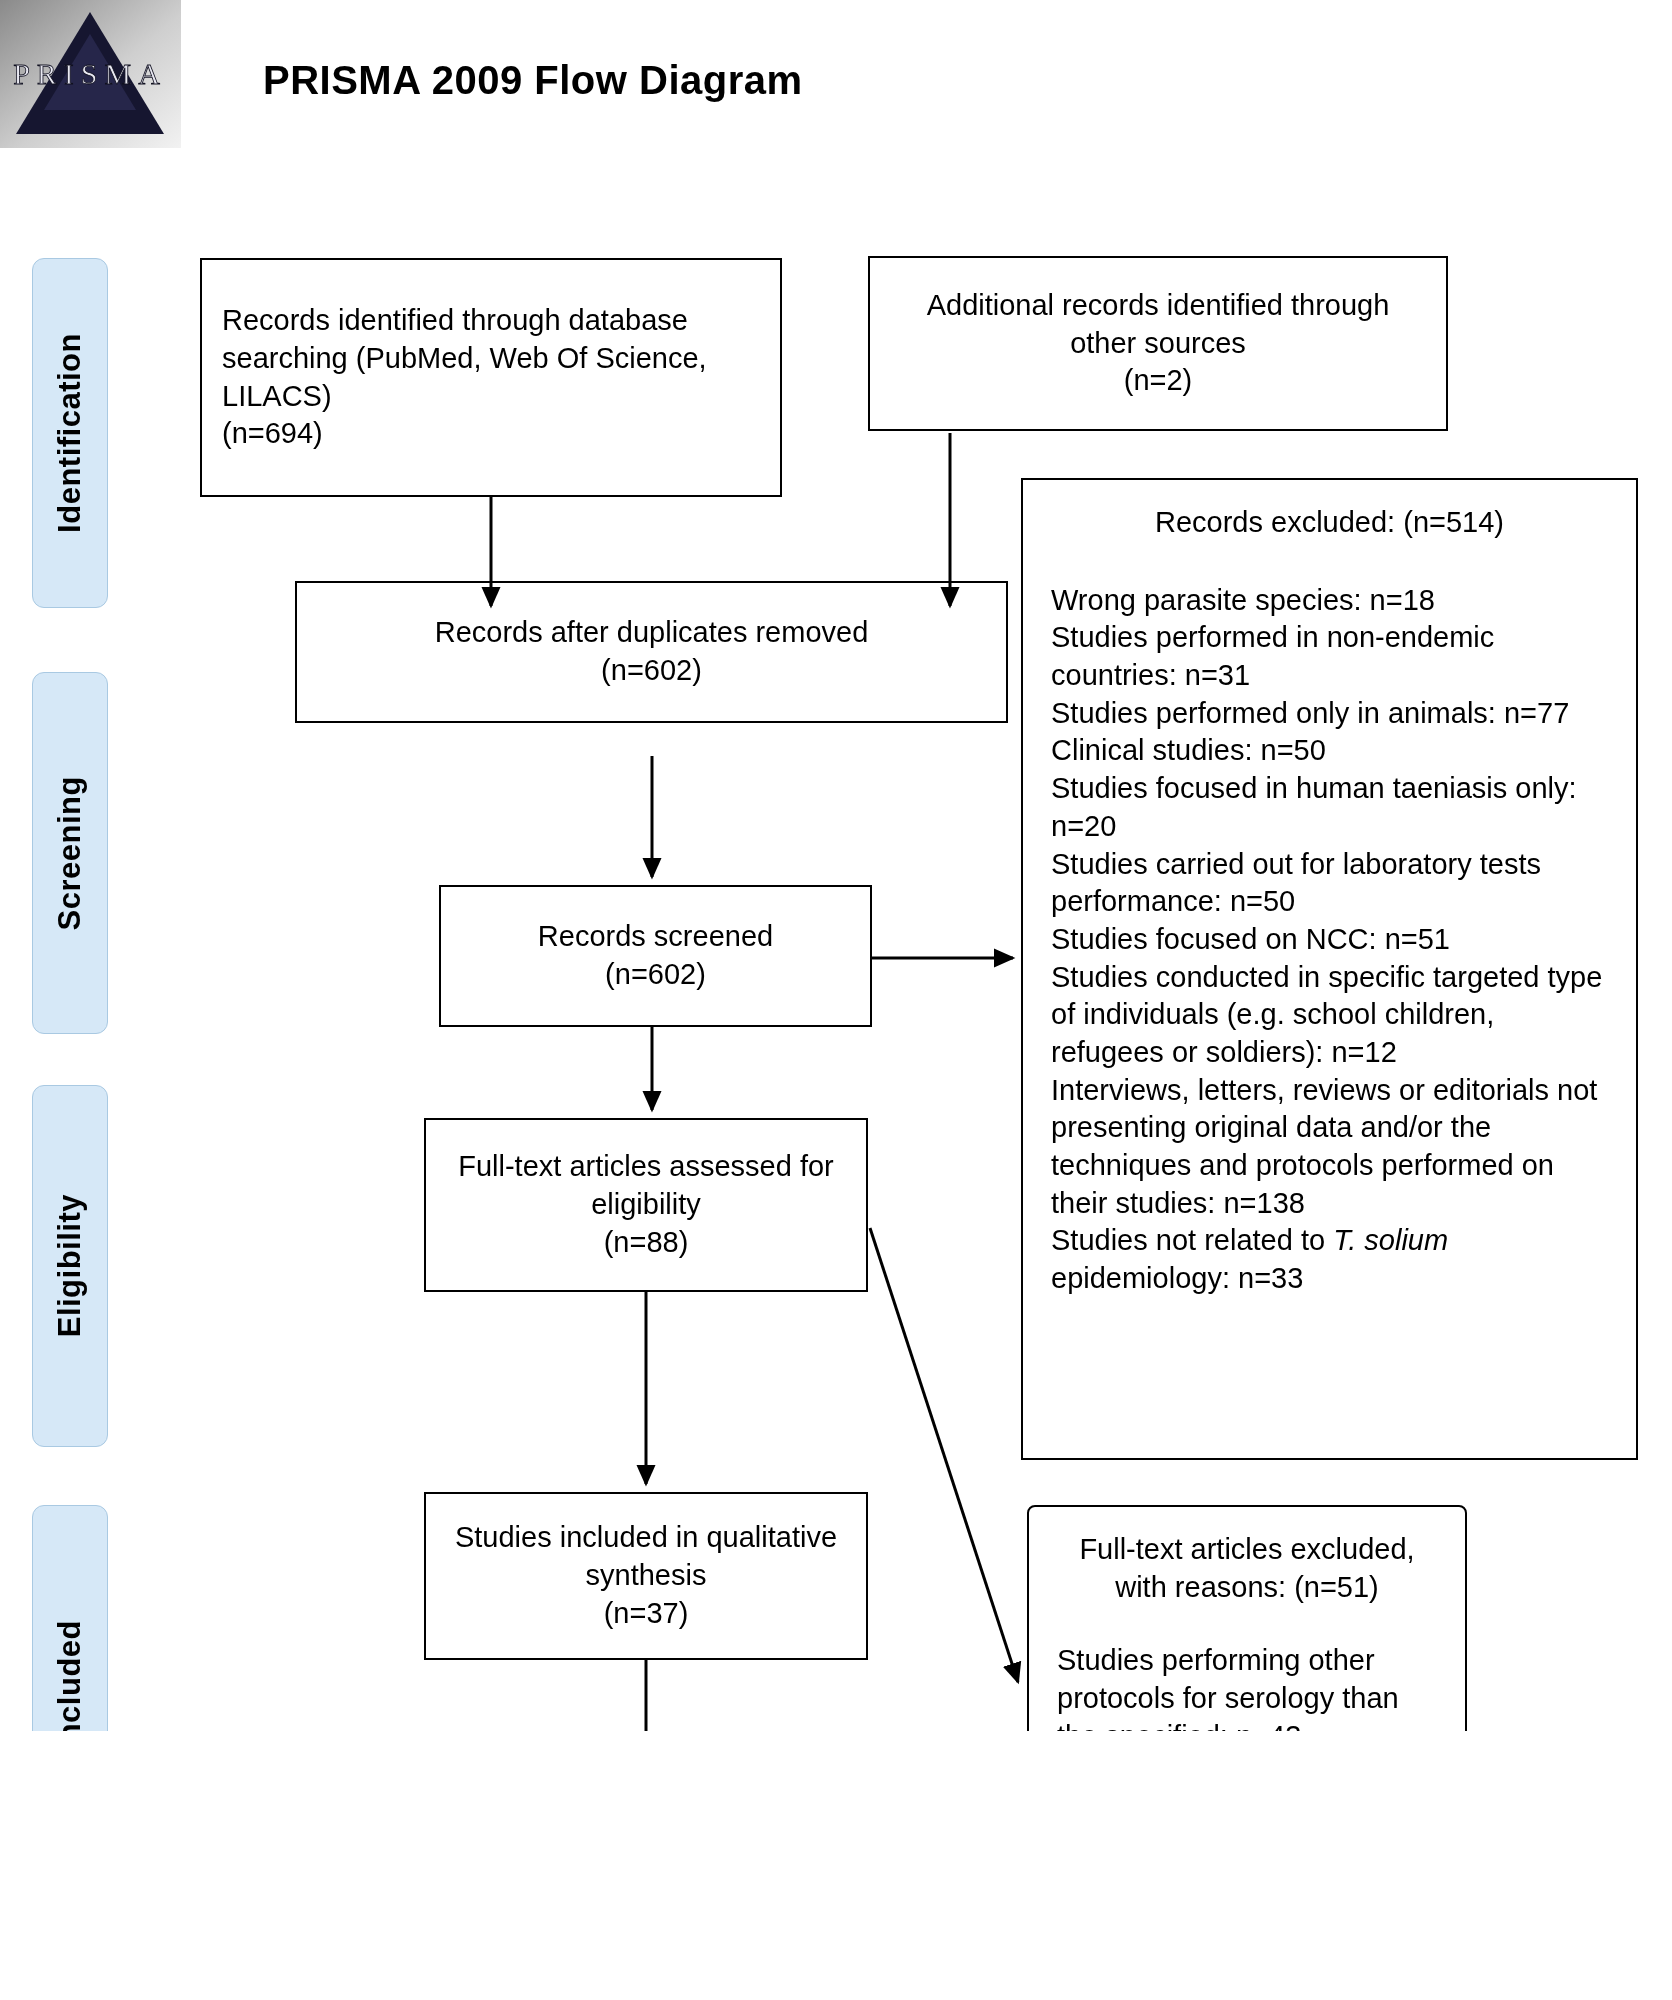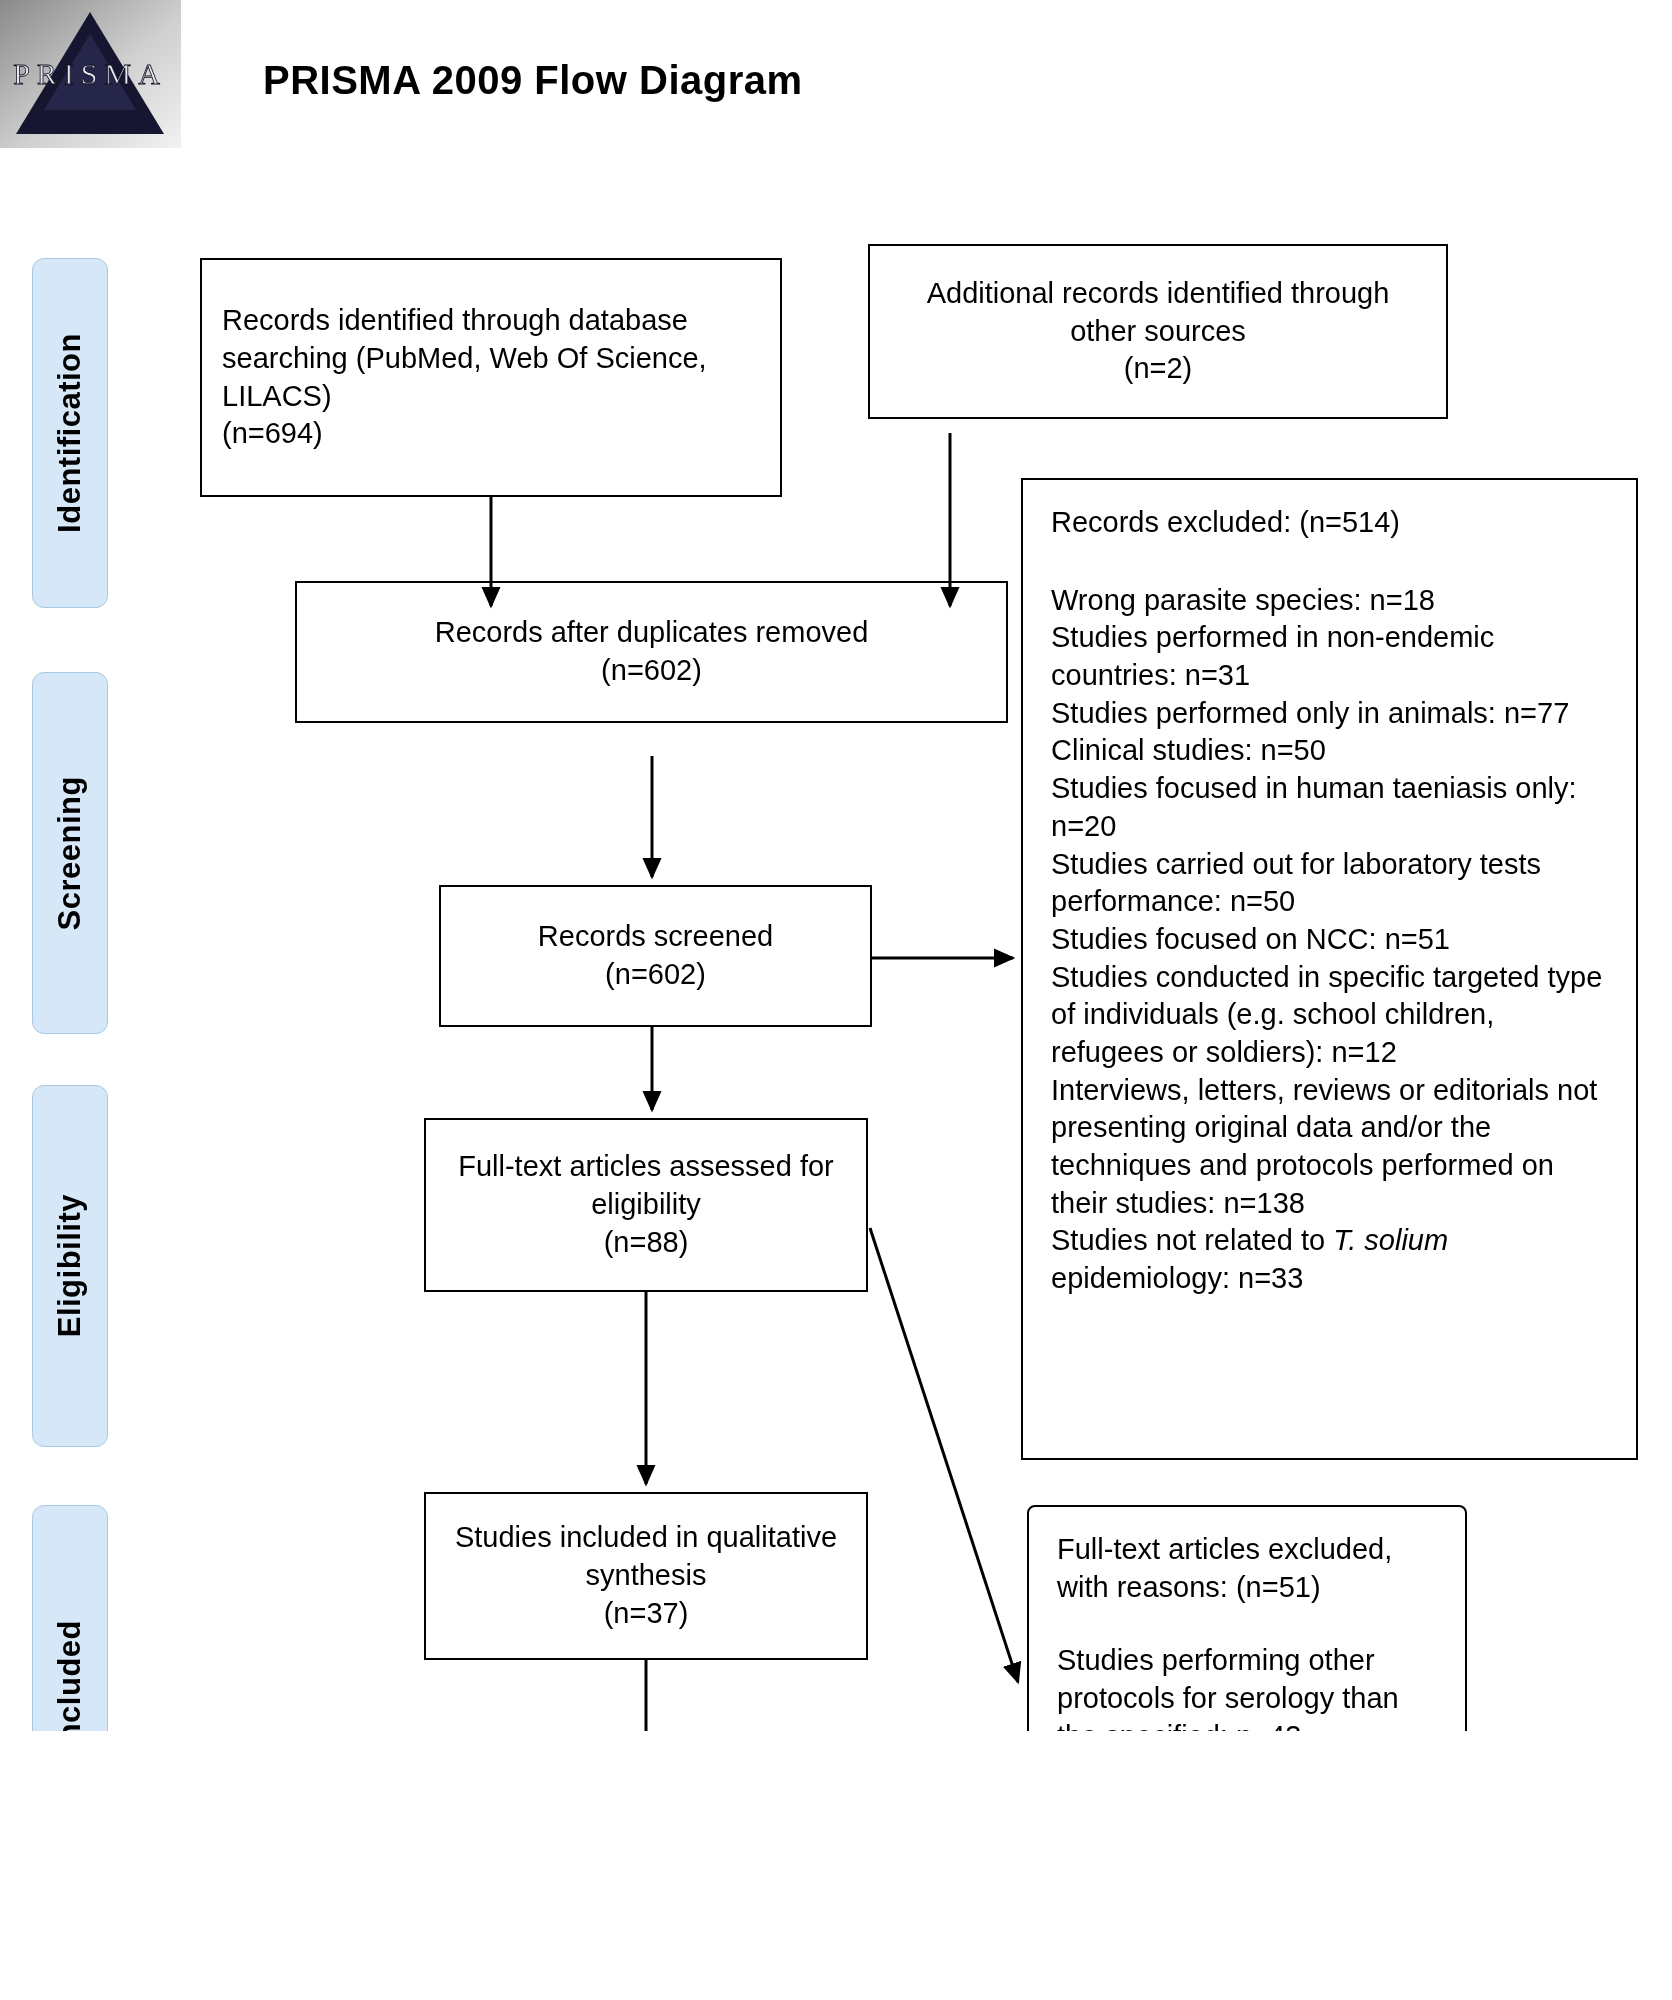--- a/index.html
+++ b/index.html
@@ -30,21 +30,21 @@
     display:flex; flex-direction:column; justify-content:center; align-items:center;
     text-align:center; font-size:29px; line-height:1.3; padding:12px 20px;
   }
   .flowbox.align-left { align-items:flex-start; text-align:left; }
   .bigbox {
     position:absolute; box-sizing:border-box;
     border:2px solid #000; background:#fff;
     font-size:29px; line-height:1.3; padding:24px 28px;
     text-align:left;
   }
-  .bigbox .bigbox-title { margin-bottom:40px; }
+  .bigbox .bigbox-title { text-align:center; margin-bottom:40px; }
   .arrows { position:absolute; left:0; top:0; pointer-events:none; }
 </style>
 </head>
 <body>
 
 <div class="canvas">
 
   <svg class="logo" viewBox="0 0 181 156">
     <defs>
       <linearGradient id="lg" x1="0" y1="0" x2="1" y2="1">
@@ -72,21 +72,21 @@
   </div>
   <div class="stage" style="top:1505px; height:362px;">
     <span>Included</span>
   </div>
 
   <div class="flowbox align-left" style="left:200px; top:258px; width:582px; height:239px;">
     <div>Records identified through database searching (PubMed, Web Of Science, LILACS)</div>
     <div>(n=694)</div>
   </div>
 
-  <div class="flowbox" style="left:868px; top:244px; width:580px; height:175px;">
+  <div class="flowbox" style="left:868px; top:256px; width:580px; height:175px;">
     <div>Additional records identified through other sources</div>
     <div>(n=2)</div>
   </div>
 
   <div class="flowbox" style="left:295px; top:581px; width:713px; height:142px;">
     <div>Records after duplicates removed</div>
     <div>(n=602)</div>
   </div>
 
   <div class="flowbox" style="left:439px; top:885px; width:433px; height:142px;">

